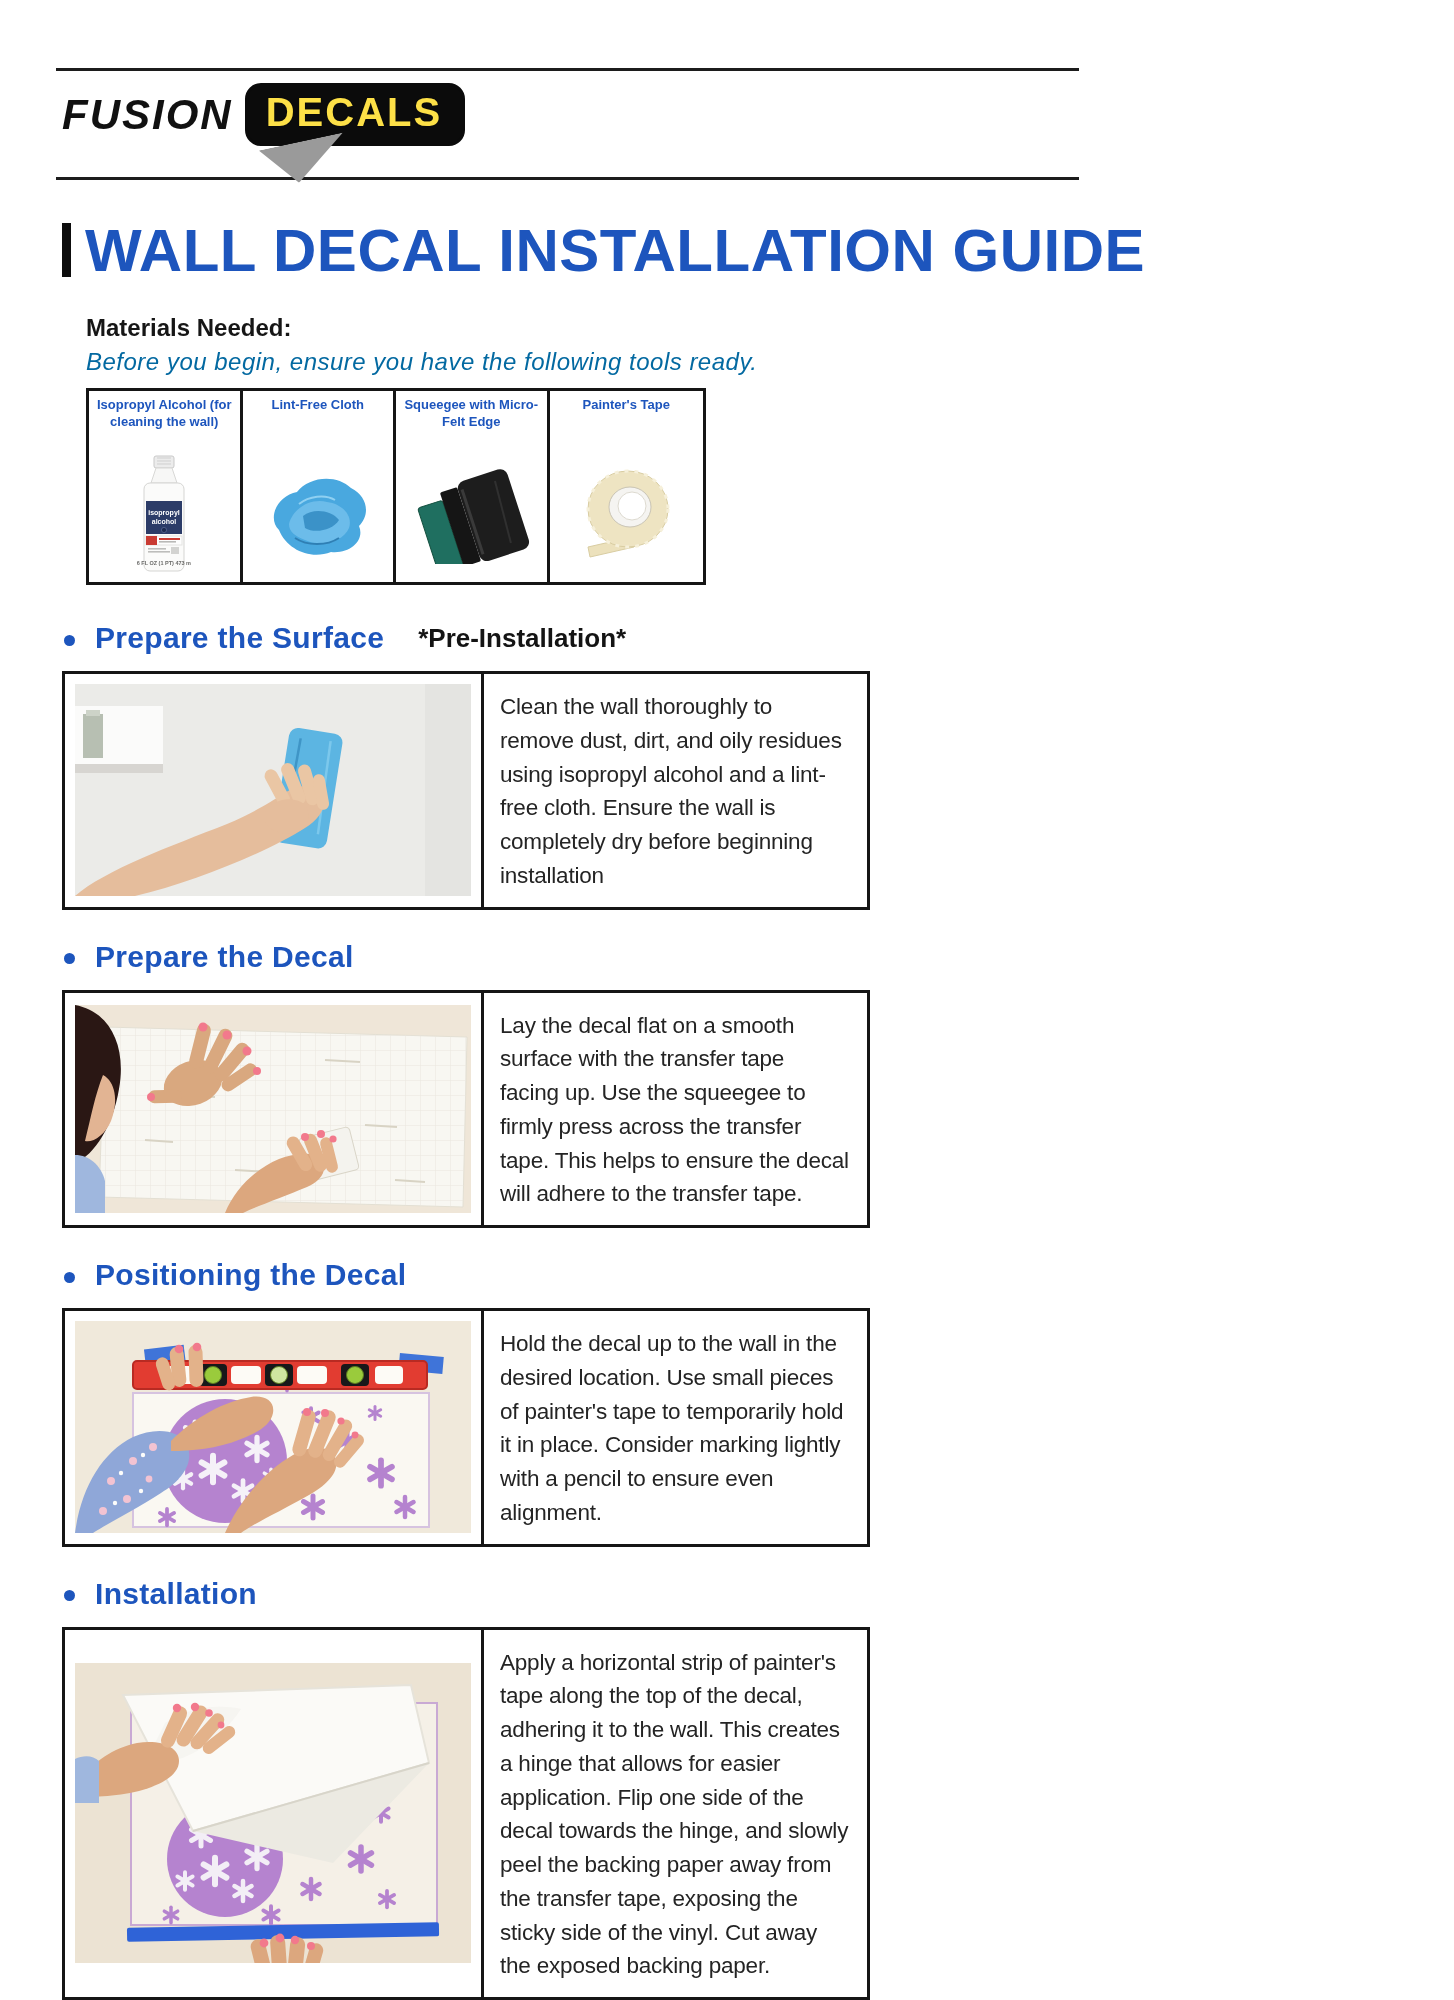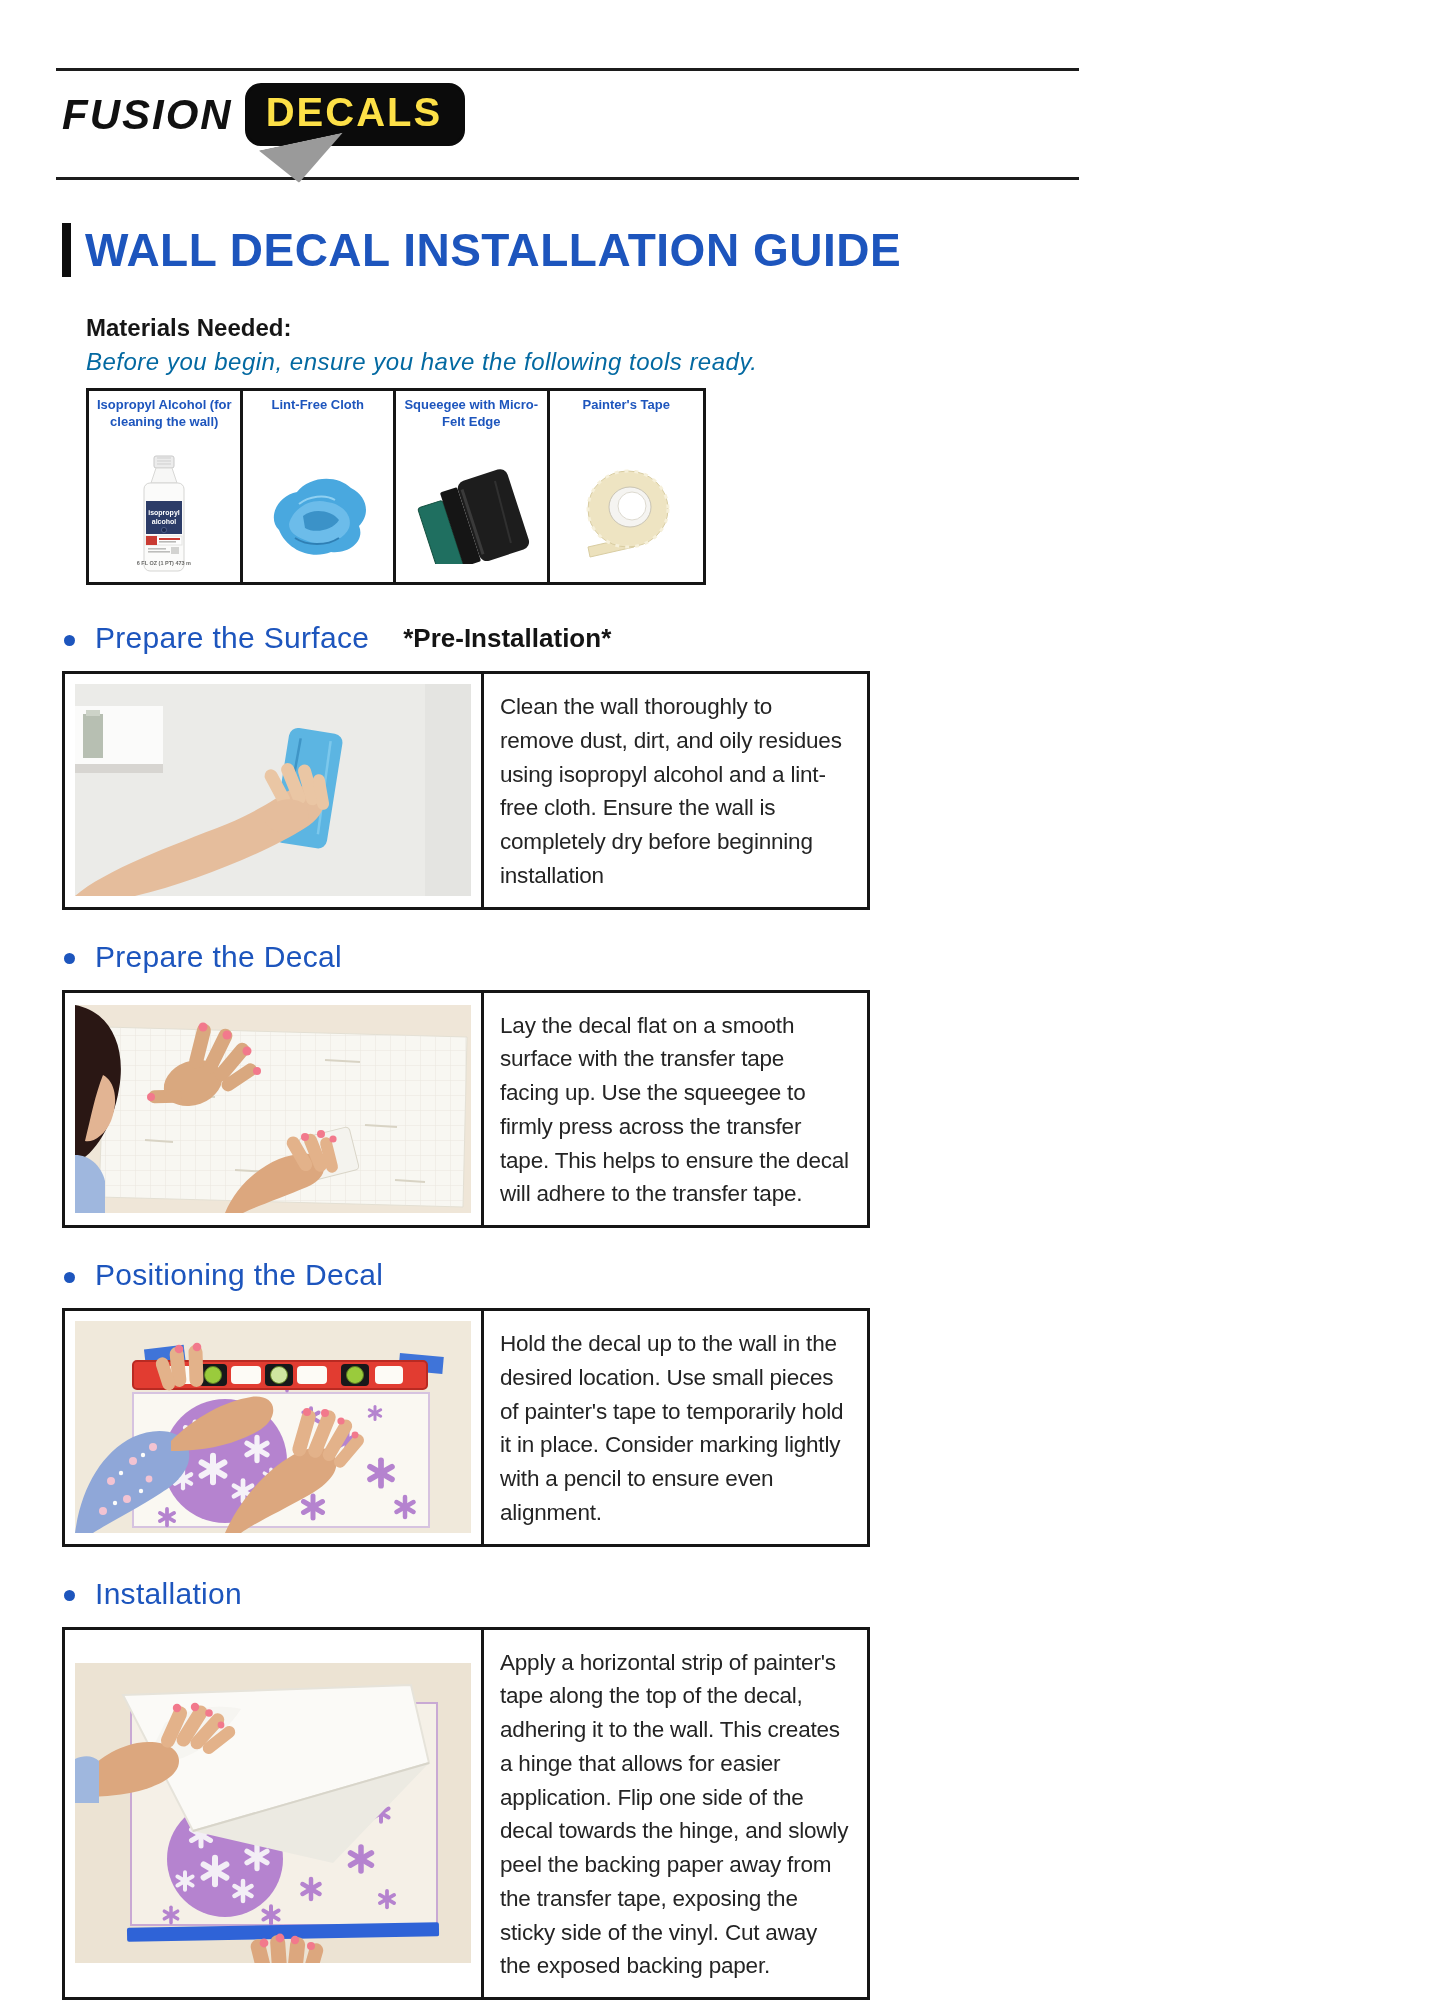--- a/index.html
+++ b/index.html
@@ -34,21 +34,21 @@
   .logo-tail {
     position:absolute; left:14px; bottom:-38px; width:86px; height:40px;
     background:#9a9a9a; clip-path:polygon(0 0, 100% 0, 38% 100%);
     transform:rotate(-12deg); z-index:1;
   }
 
   
   .title-row { display:flex; align-items:center; margin-top:40px; height:60px; }
   .title-bar { width:9px; height:54px; background:#0d0d0d; margin-right:14px; flex:none; }
   h1.doc-title {
-    font-size:46px; font-weight:800; color:#1d55bd; letter-spacing:0.5px;
+    font-size:60px; font-weight:800; color:#1d55bd; letter-spacing:0.5px;
     white-space:nowrap;
   }
 
   
   .materials { margin-top:34px; margin-left:24px; }
   .materials-heading { font-size:24px; font-weight:800; color:#161616; }
   .materials-sub { font-size:24px; font-style:italic; color:#0369a1; margin-top:6px; letter-spacing:0.5px; }
   .materials-table {
     margin-top:12px; width:620px; height:197px;
     border:3px solid #151515; display:grid; grid-template-columns:repeat(4,1fr);
@@ -59,21 +59,21 @@
   .mat-label {
     color:#1d55bd; font-weight:800; font-size:13px; line-height:1.3;
     text-align:center; padding:6px 6px 0 6px; min-height:58px;
   }
   .mat-img { flex:1; display:flex; align-items:center; justify-content:center; padding:2px 4px 6px; }
 
   
   .section-row { display:flex; align-items:center; margin-top:24px; height:46px; }
   .section-row.first { margin-top:30px; }
   .bullet { width:11px; height:11px; border-radius:50%; background:#1d55bd; margin:4px 20px 0 2px; flex:none; }
-  .section-heading { font-size:30px; font-weight:400; color:#1d55bd; letter-spacing:0.3px;text-align:right; }
+  .section-heading { font-size:30px; font-weight:700; color:#1d55bd; letter-spacing:0.3px;text-align:right; }
   .section-note { font-size:26px; font-weight:800; color:#141414; margin-left:34px; }
 
   .step-box {
     margin-top:10px; width:808px; border:3px solid #151515;
     display:flex; background:#fff;
   }
   .step-photo-cell { width:416px; flex:none; padding:10px; display:flex; align-items:center; justify-content:center; }
   .step-text-cell {
     flex:1; border-left:3px solid #151515; padding:16px 18px 14px 16px;
     font-size:22.5px; line-height:1.5; color:#242424; letter-spacing:-0.2px;

